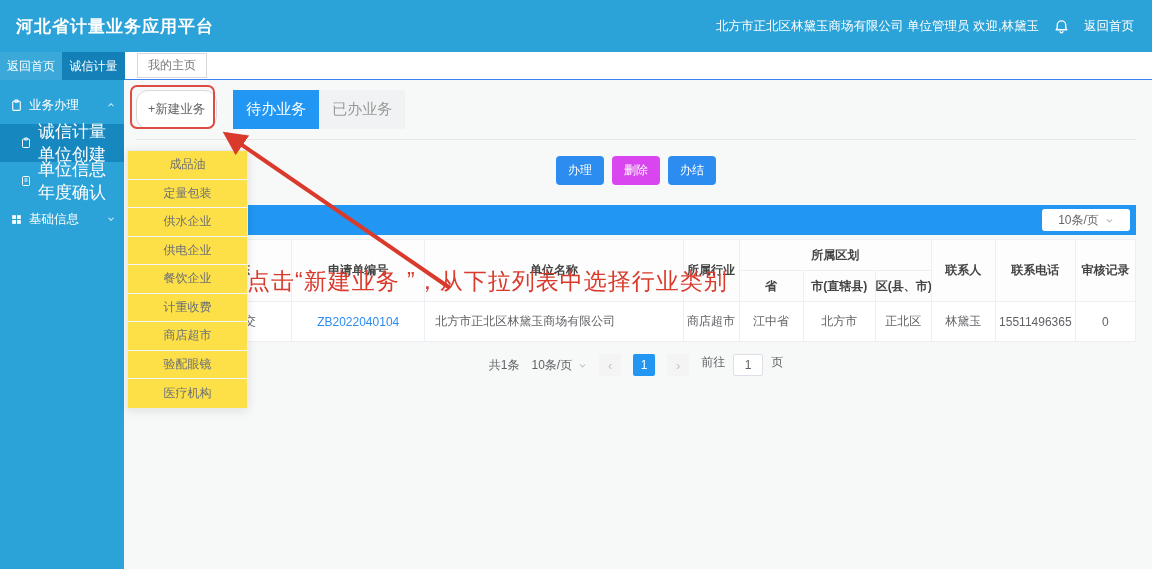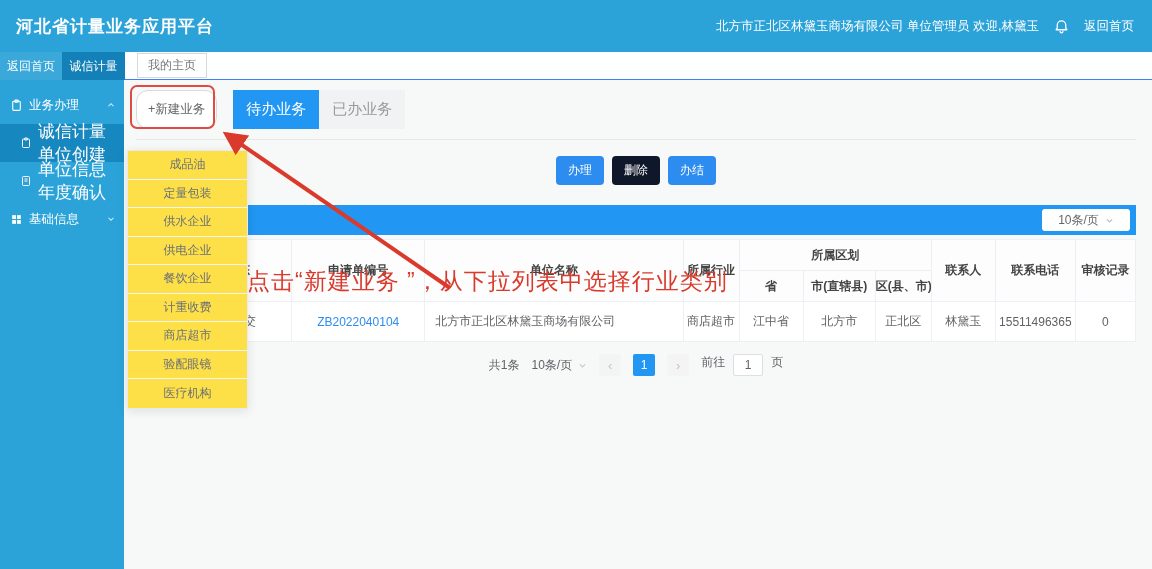--- a/index.html
+++ b/index.html
@@ -38,21 +38,21 @@
   .tabs { display:flex; margin-left:16px; }
   .tab { font-size:15px; padding:10px 13px; cursor:pointer; }
   .tab.active { background:#2196f3; color:#fff; }
   .tab.idle { background:#f1f2f3; color:#9a9a9a; }
   .divider { border-bottom:1px solid #e7e7e7; margin-top:10px; }
 
   
   .actions { display:flex; justify-content:center; gap:8px; margin-top:16px; }
   .abtn { border:none; border-radius:4px; color:#fff; font-size:12px; padding:6px 12px; cursor:pointer; }
   .abtn.blue { background:#2d8cf0; }
-  .abtn.red { background:#0f172a; }
+  .abtn.red { background:#d946ef; }
 
   
   .list-bar { margin-top:20px; height:30px; background:#2196f3; display:flex; align-items:center; justify-content:flex-end; padding-right:6px; }
   .size-select { background:#fff; border-radius:3px; height:22px; width:88px; display:flex; align-items:center; justify-content:center; gap:6px; font-size:12px; color:#666; cursor:pointer; }
 
   
   table { width:100%; border-collapse:collapse; table-layout:fixed; background:#fff; margin-top:4px; }
   th, td { border:1px solid #ecf0f4; text-align:center; font-size:12px; overflow:hidden; white-space:nowrap; }
   th { color:#444; font-weight:bold; background:#fdfdfd; height:31px; }
   td { color:#606266; height:40px; }

